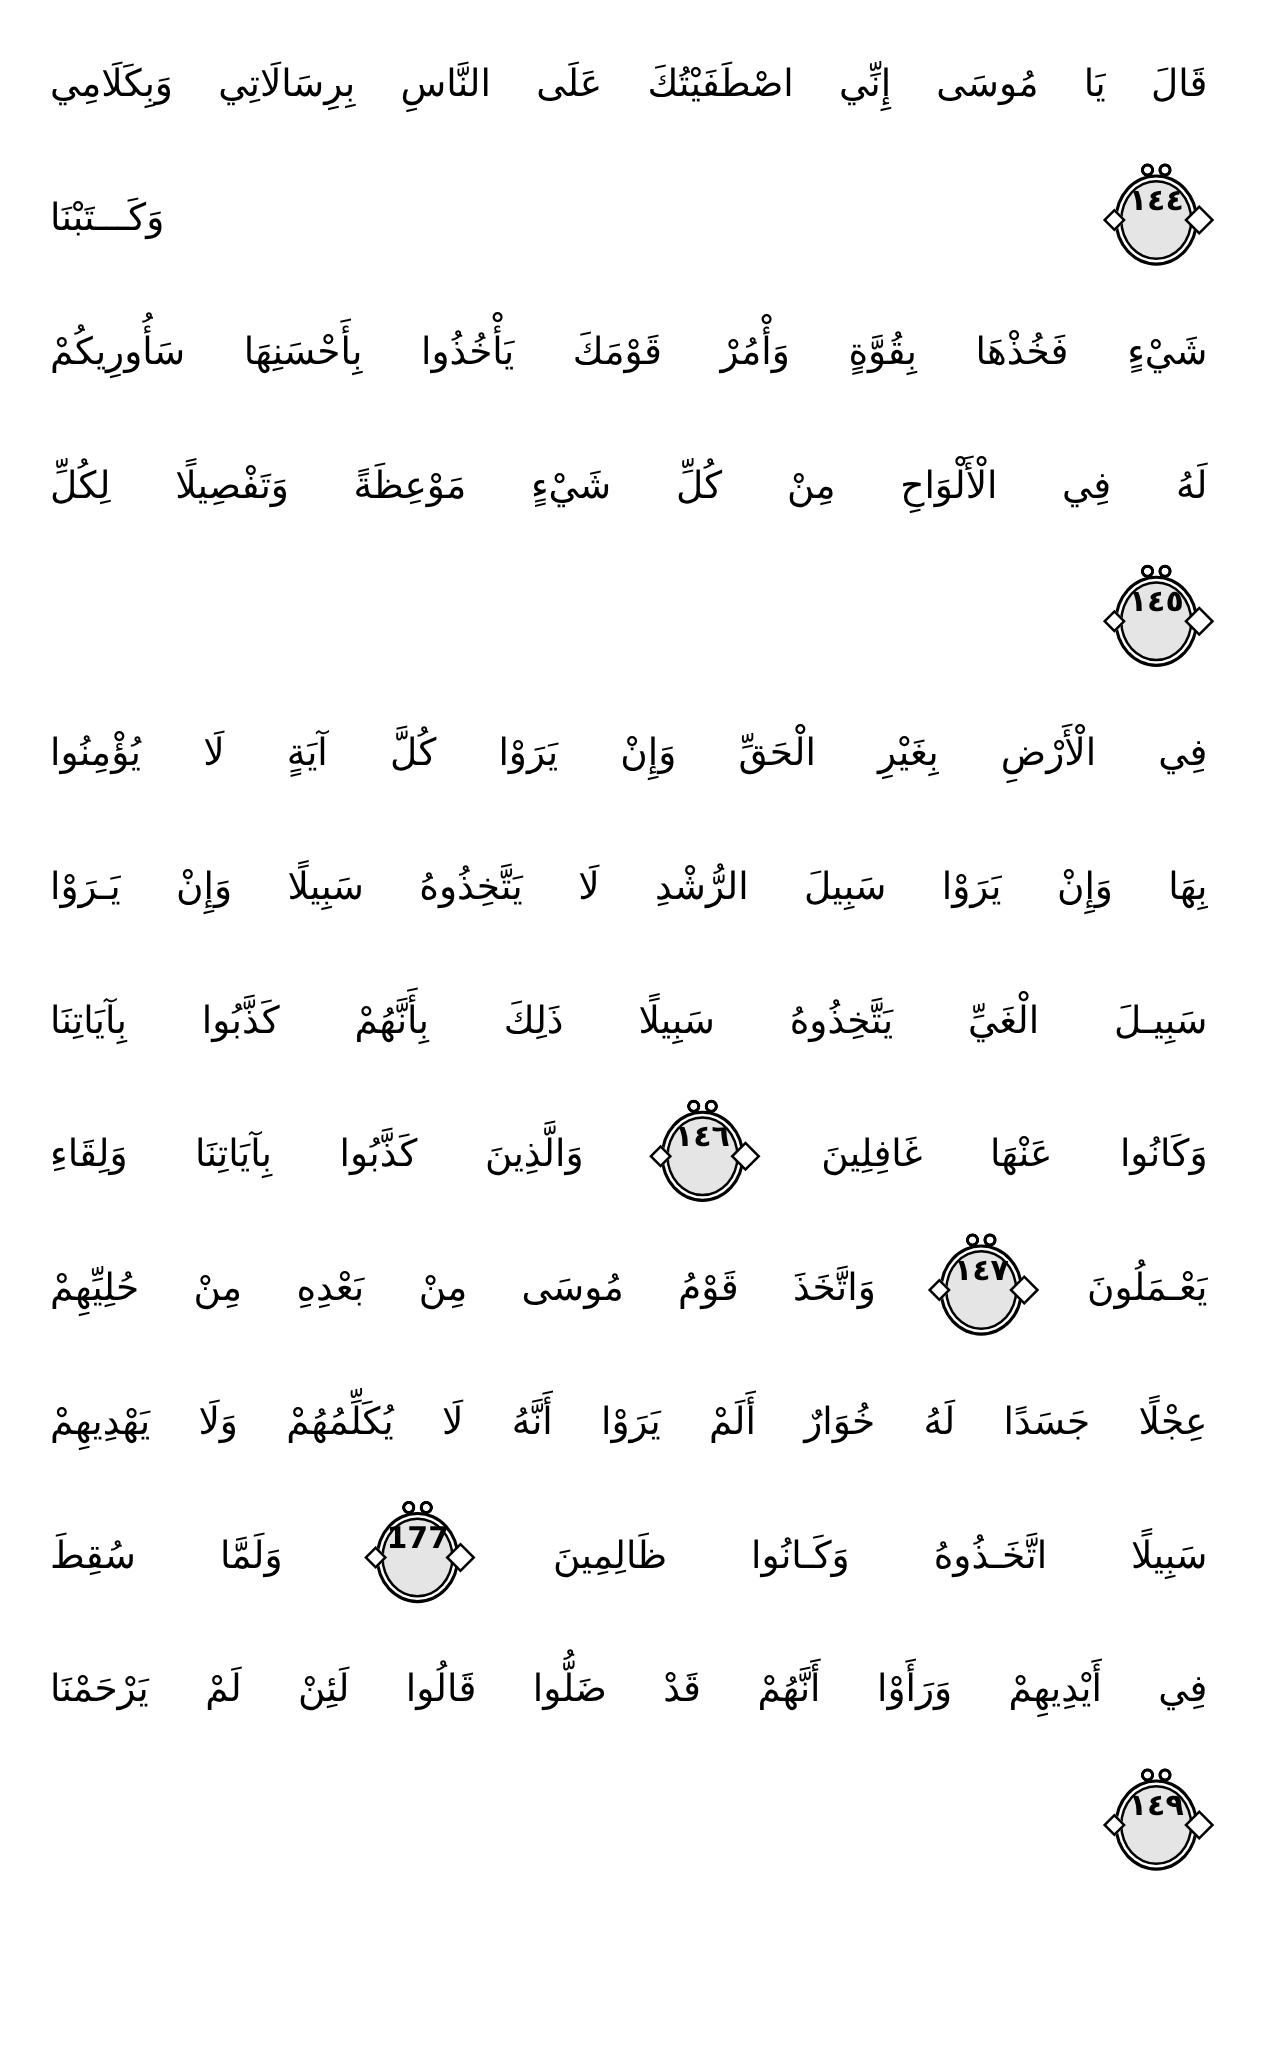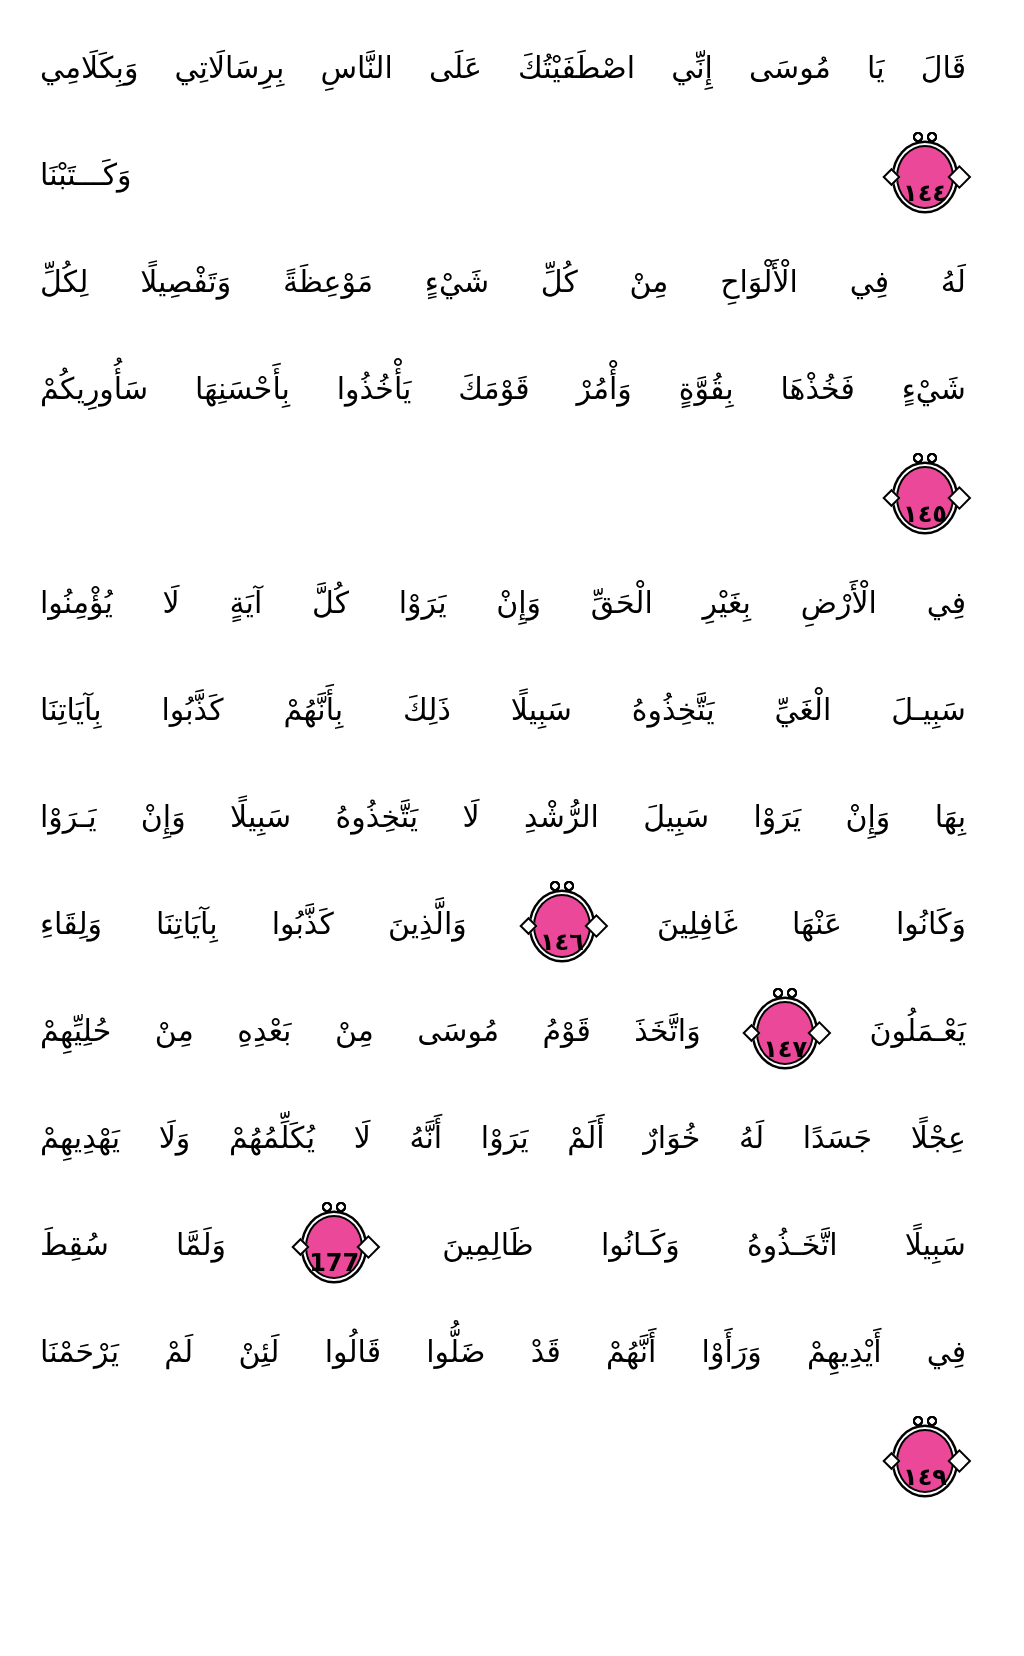--- a/index.html
+++ b/index.html
@@ -34,29 +34,29 @@
   }
 
   .ayah-text {
     font-family: "DejaVu Sans", sans-serif;
     color: #000000;
   }
 
   
   .medallion {
     display: inline-flex;
-    align-items: flex-end;
+    align-items: flex-start;
     justify-content: center;
     vertical-align: middle;
     position: relative;
     width: 54px;
     height: 60px;
     border: 2.5px solid #000;
     border-radius: 50%;
-    background: #ec4899;
+    background: #e5e5e5;
     box-shadow: 0 0 0 2px #ffffff, 0 0 0 4.5px #000000;
     margin: 0 12px;
     line-height: normal;
   }
 
   
   .medallion::before {
     content: "";
     position: absolute;
     top: -17px;
@@ -94,28 +94,28 @@
 </style>
 </head>
 <body>
 
 <div class="page">
   <div class="text-block">
     <div class="line"><span class="ayah-text">قَالَ يَا مُوسَى إِنِّي اصْطَفَيْتُكَ عَلَى النَّاسِ بِرِسَالَاتِي وَبِكَلَامِي</span> </div>
     <div class="line"> <span class="medallion">
           <span class="verse-num">١٤٤</span>
         </span> <span class="ayah-text">وَكَـــتَبْنَا</span> </div>
+    <div class="line"><span class="ayah-text">شَيْءٍ فَخُذْهَا بِقُوَّةٍ وَأْمُرْ قَوْمَكَ يَأْخُذُوا بِأَحْسَنِهَا سَأُورِيكُمْ</span> </div>
     <div class="line"><span class="ayah-text">لَهُ فِي الْأَلْوَاحِ مِنْ كُلِّ شَيْءٍ مَوْعِظَةً وَتَفْصِيلًا لِكُلِّ</span> </div>
-    <div class="line"><span class="ayah-text">شَيْءٍ فَخُذْهَا بِقُوَّةٍ وَأْمُرْ قَوْمَكَ يَأْخُذُوا بِأَحْسَنِهَا سَأُورِيكُمْ</span> </div>
     <div class="line"> <span class="medallion">
           <span class="verse-num">١٤٥</span>
         </span>  </div>
     <div class="line"><span class="ayah-text">فِي الْأَرْضِ بِغَيْرِ الْحَقِّ وَإِنْ يَرَوْا كُلَّ آيَةٍ لَا يُؤْمِنُوا</span> </div>
+    <div class="line"><span class="ayah-text">بِهَا وَإِنْ يَرَوْا سَبِيلَ الرُّشْدِ لَا يَتَّخِذُوهُ سَبِيلًا وَإِنْ يَـرَوْا</span> </div>
     <div class="line"><span class="ayah-text">سَبِيـلَ الْغَيِّ يَتَّخِذُوهُ سَبِيلًا ذَلِكَ بِأَنَّهُمْ كَذَّبُوا بِآيَاتِنَا</span> </div>
-    <div class="line"><span class="ayah-text">بِهَا وَإِنْ يَرَوْا سَبِيلَ الرُّشْدِ لَا يَتَّخِذُوهُ سَبِيلًا وَإِنْ يَـرَوْا</span> </div>
     <div class="line"><span class="ayah-text">وَكَانُوا عَنْهَا غَافِلِينَ</span> <span class="medallion">
           <span class="verse-num">١٤٦</span>
         </span> <span class="ayah-text">وَالَّذِينَ كَذَّبُوا بِآيَاتِنَا وَلِقَاءِ</span> </div>
     <div class="line"><span class="ayah-text">يَعْـمَلُونَ</span> <span class="medallion">
           <span class="verse-num">١٤٧</span>
         </span> <span class="ayah-text">وَاتَّخَذَ قَوْمُ مُوسَى مِنْ بَعْدِهِ مِنْ حُلِيِّهِمْ</span> </div>
     <div class="line"><span class="ayah-text">عِجْلًا جَسَدًا لَهُ خُوَارٌ أَلَمْ يَرَوْا أَنَّهُ لَا يُكَلِّمُهُمْ وَلَا يَهْدِيهِمْ</span> </div>
     <div class="line"><span class="ayah-text">سَبِيلًا اتَّخَـذُوهُ وَكَـانُوا ظَالِمِينَ</span> <span class="medallion">
           <span class="verse-num">177</span>
         </span> <span class="ayah-text">وَلَمَّا سُقِطَ</span> </div>

